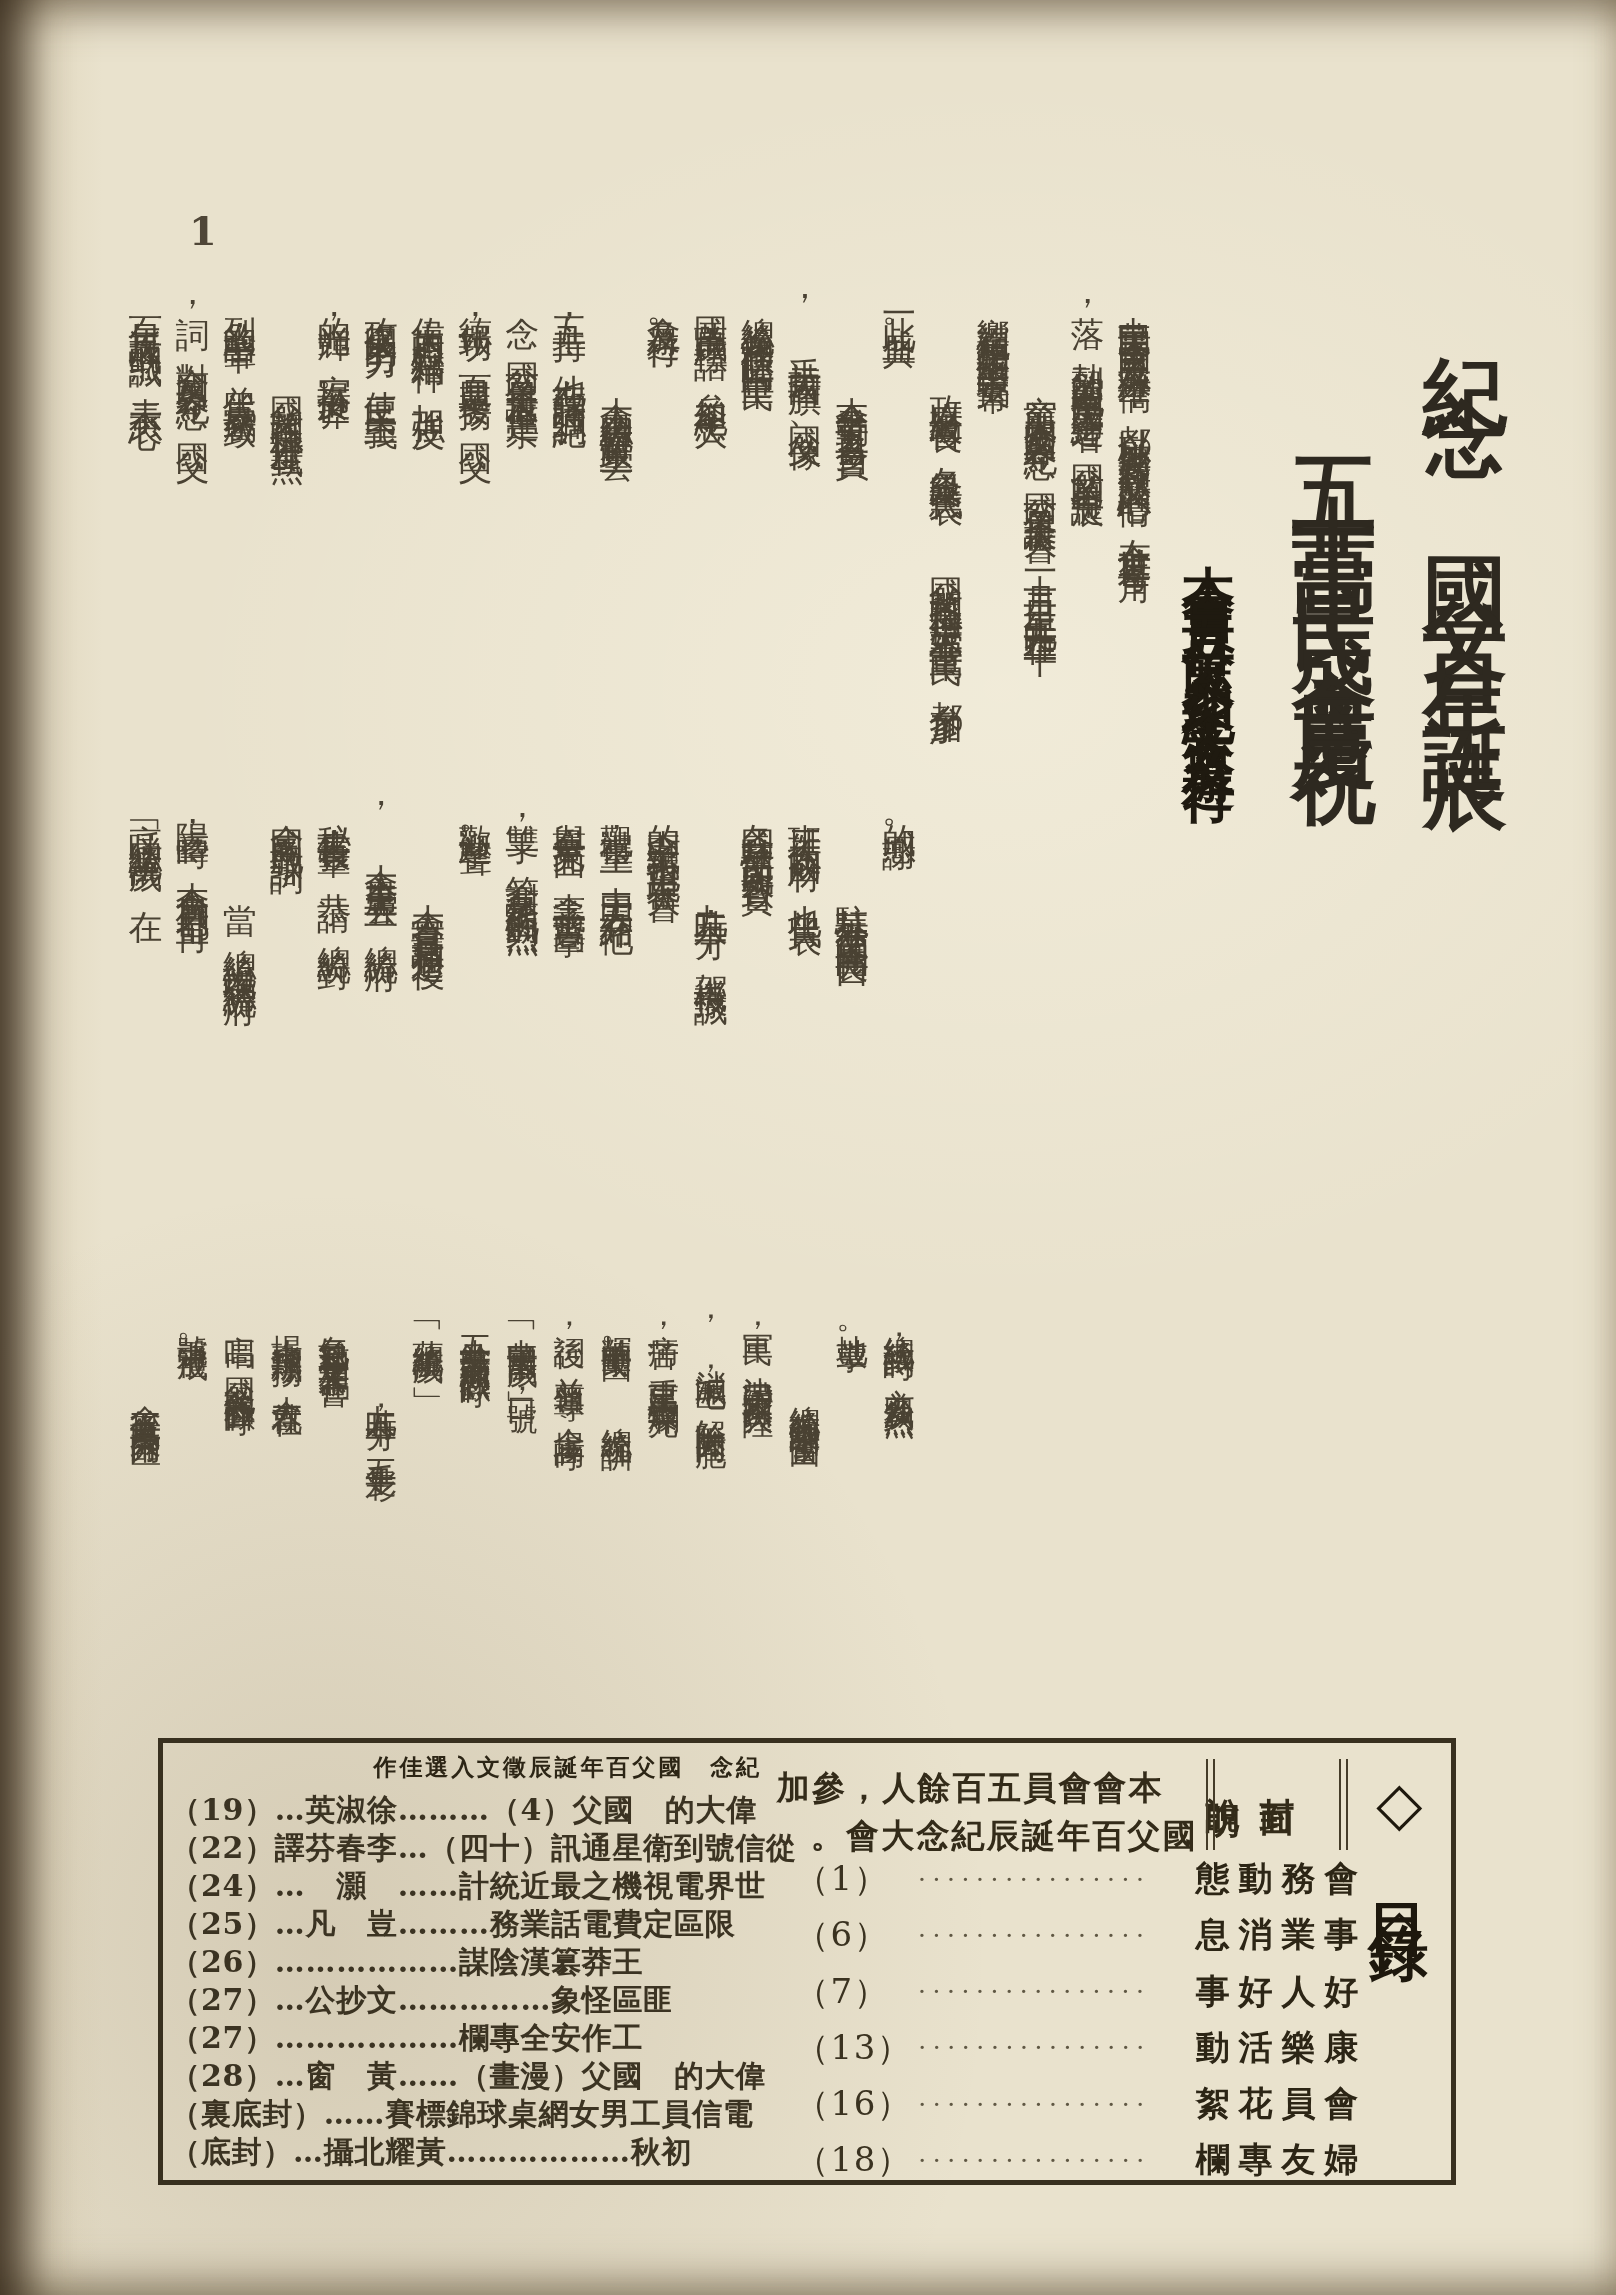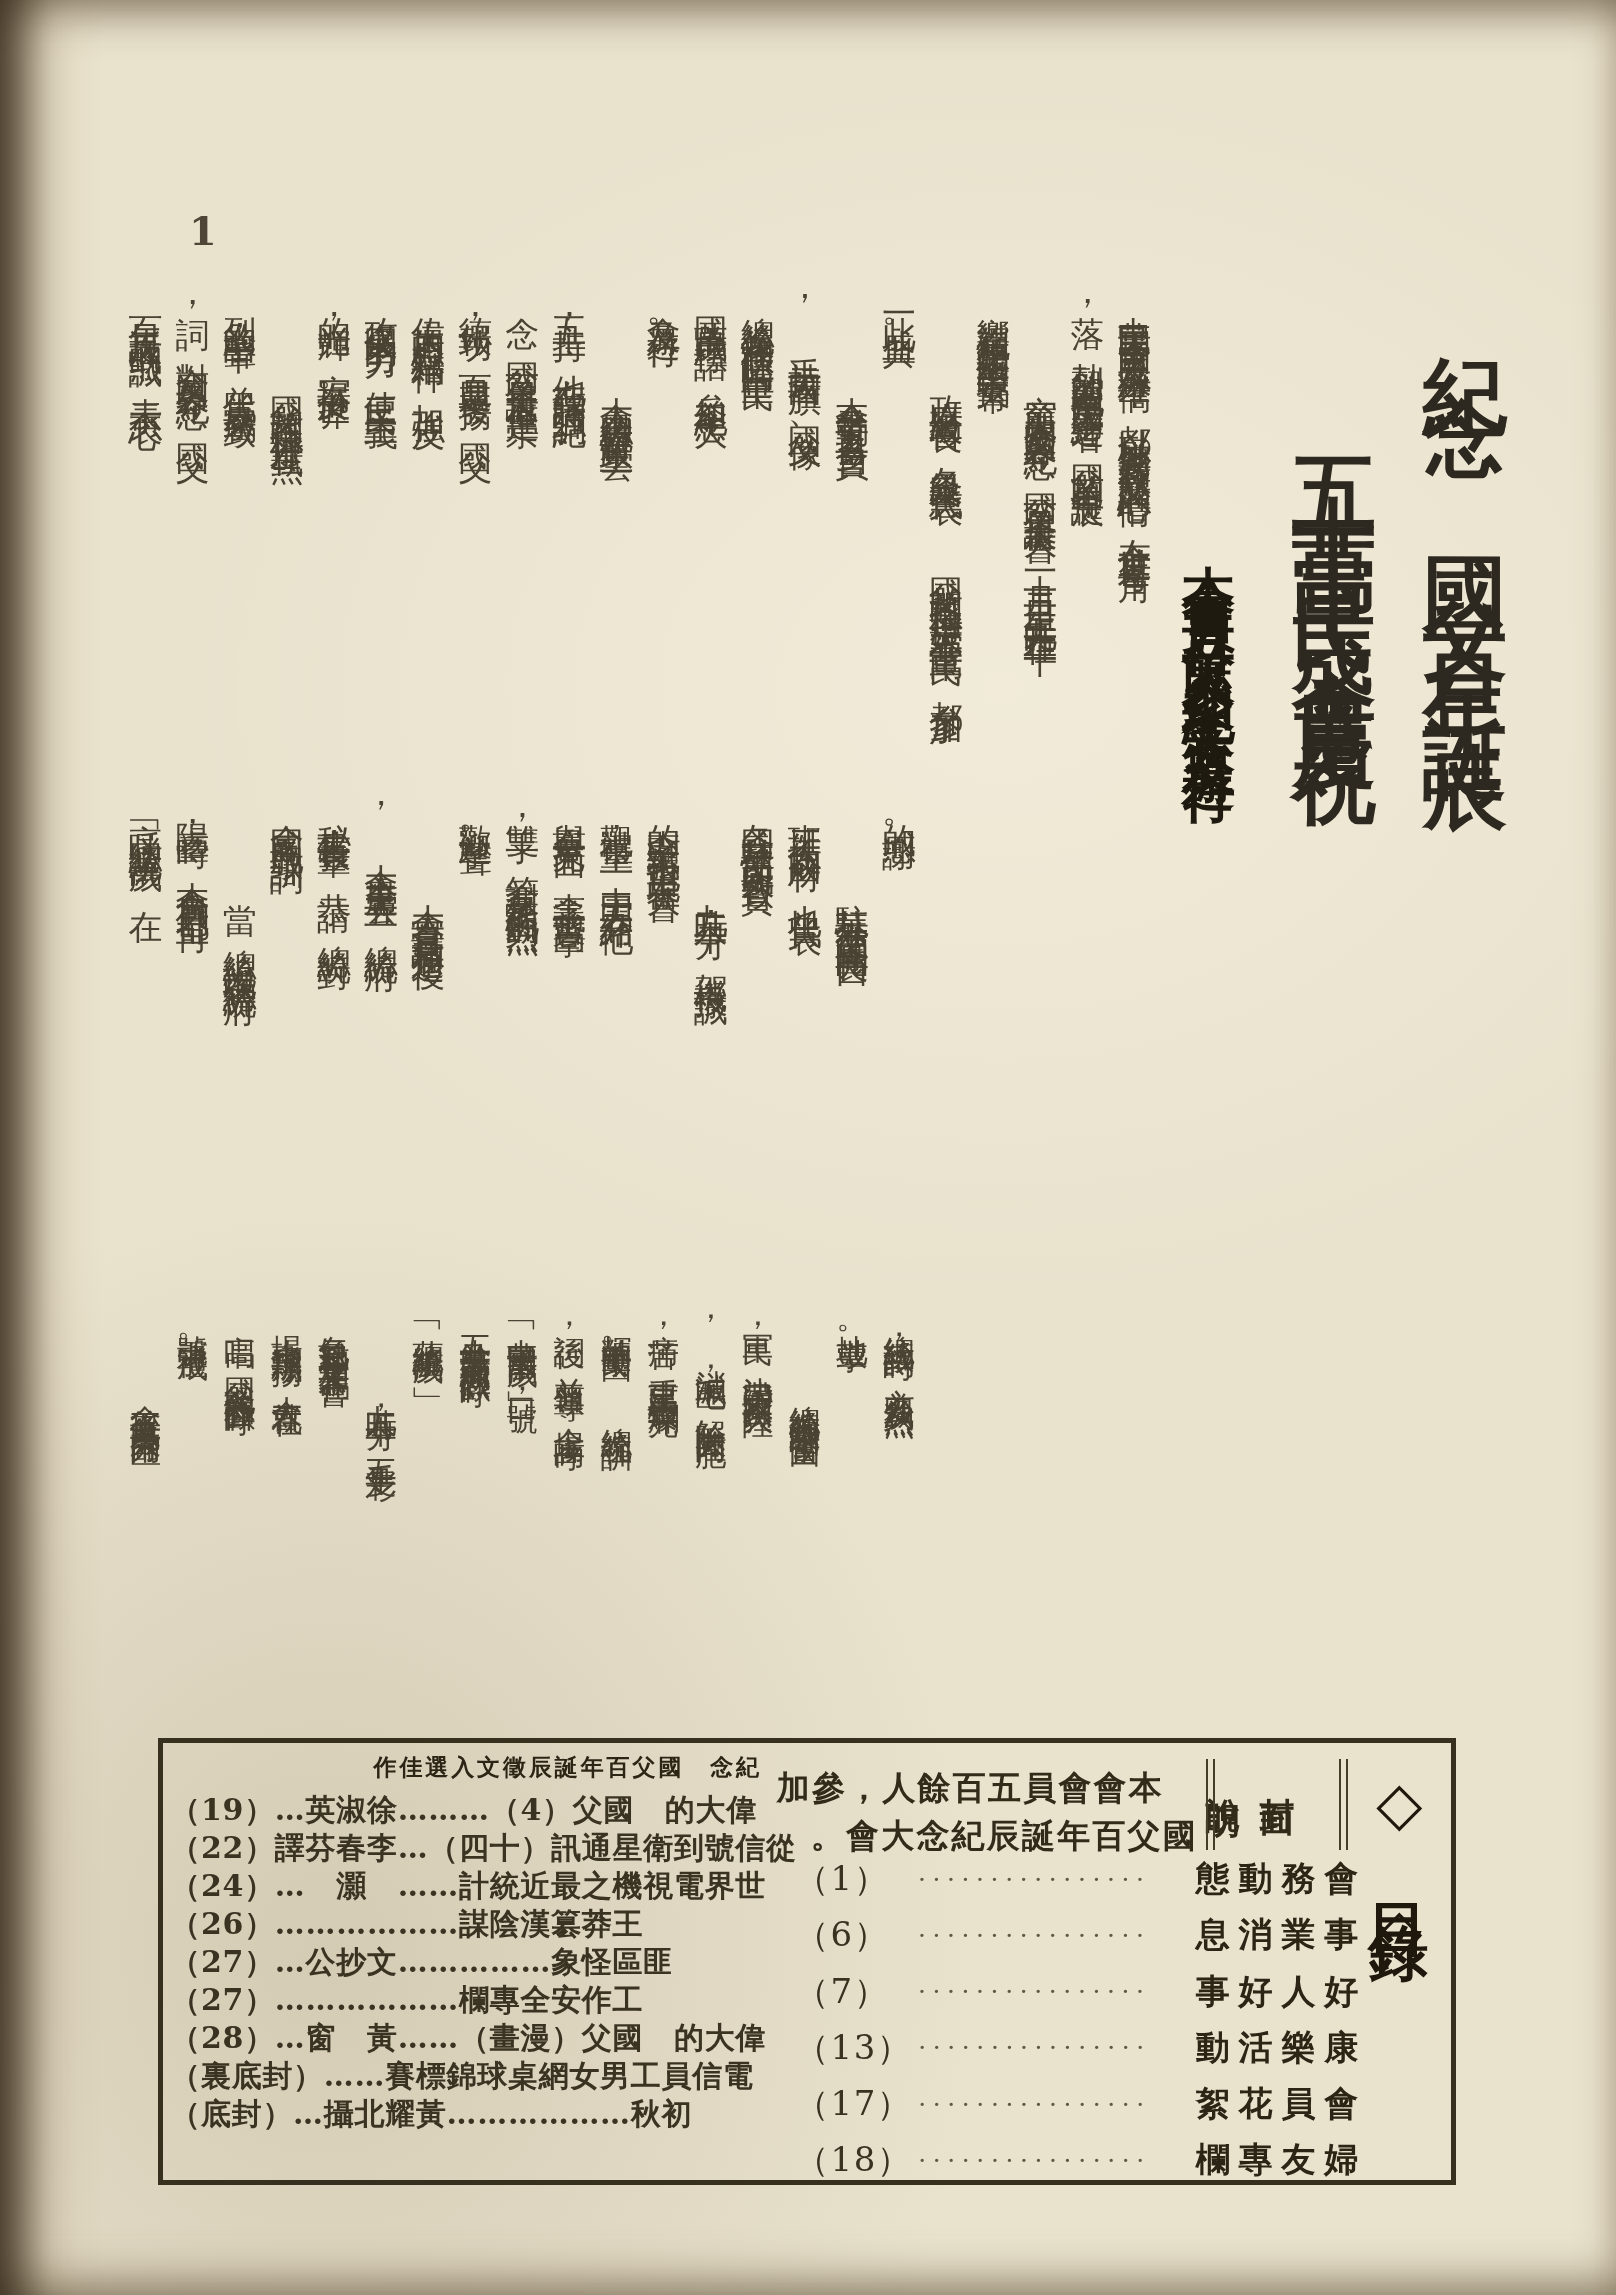--- a/index.html
+++ b/index.html
@@ -196,35 +196,36 @@
           <div class="toc-num">（7）</div>
           <div class="leader">········································</div>
           <div class="toc-cat">事好人好</div>
         </div>
         <div class="toc-row">
           <div class="toc-num">（13）</div>
           <div class="leader">········································</div>
           <div class="toc-cat">動活樂康</div>
         </div>
         <div class="toc-row">
-          <div class="toc-num">（17）</div>
+          <div class="toc-num">（16）</div>
           <div class="leader">········································</div>
           <div class="toc-cat">絮花員會</div>
         </div>
         <div class="toc-row">
           <div class="toc-num">（18）</div>
           <div class="leader">········································</div>
           <div class="toc-cat">欄專友婦</div>
         </div>
       </div>
     <div class="contest-title">作佳選入文徵辰誕年百父國　念紀</div>
     <div class="contest-rows">
         <div class="contest-row">（19）…英淑徐………（4）父國　的大偉</div>
         <div class="contest-row">（22）譯芬春李…（四十）訊通星衛到號信從</div>
         <div class="contest-row">（24）…　灝　……計統近最之機視電界世</div>
+        <div class="contest-row">（25）…凡　豈………務業話電費定區限</div>
         <div class="contest-row">（26）………………謀陰漢簒莽王</div>
         <div class="contest-row">（27）…公抄文……………象怪區匪</div>
         <div class="contest-row">（27）………………欄專全安作工</div>
         <div class="contest-row">（28）…窗　黃……（畫漫）父國　的大偉</div>
         <div class="contest-row">（裏底封）……賽標錦球桌網女男工員信電</div>
         <div class="contest-row">（底封）…攝北耀黃………………秋初</div>
       </div>
   </div>
 
 </div>

